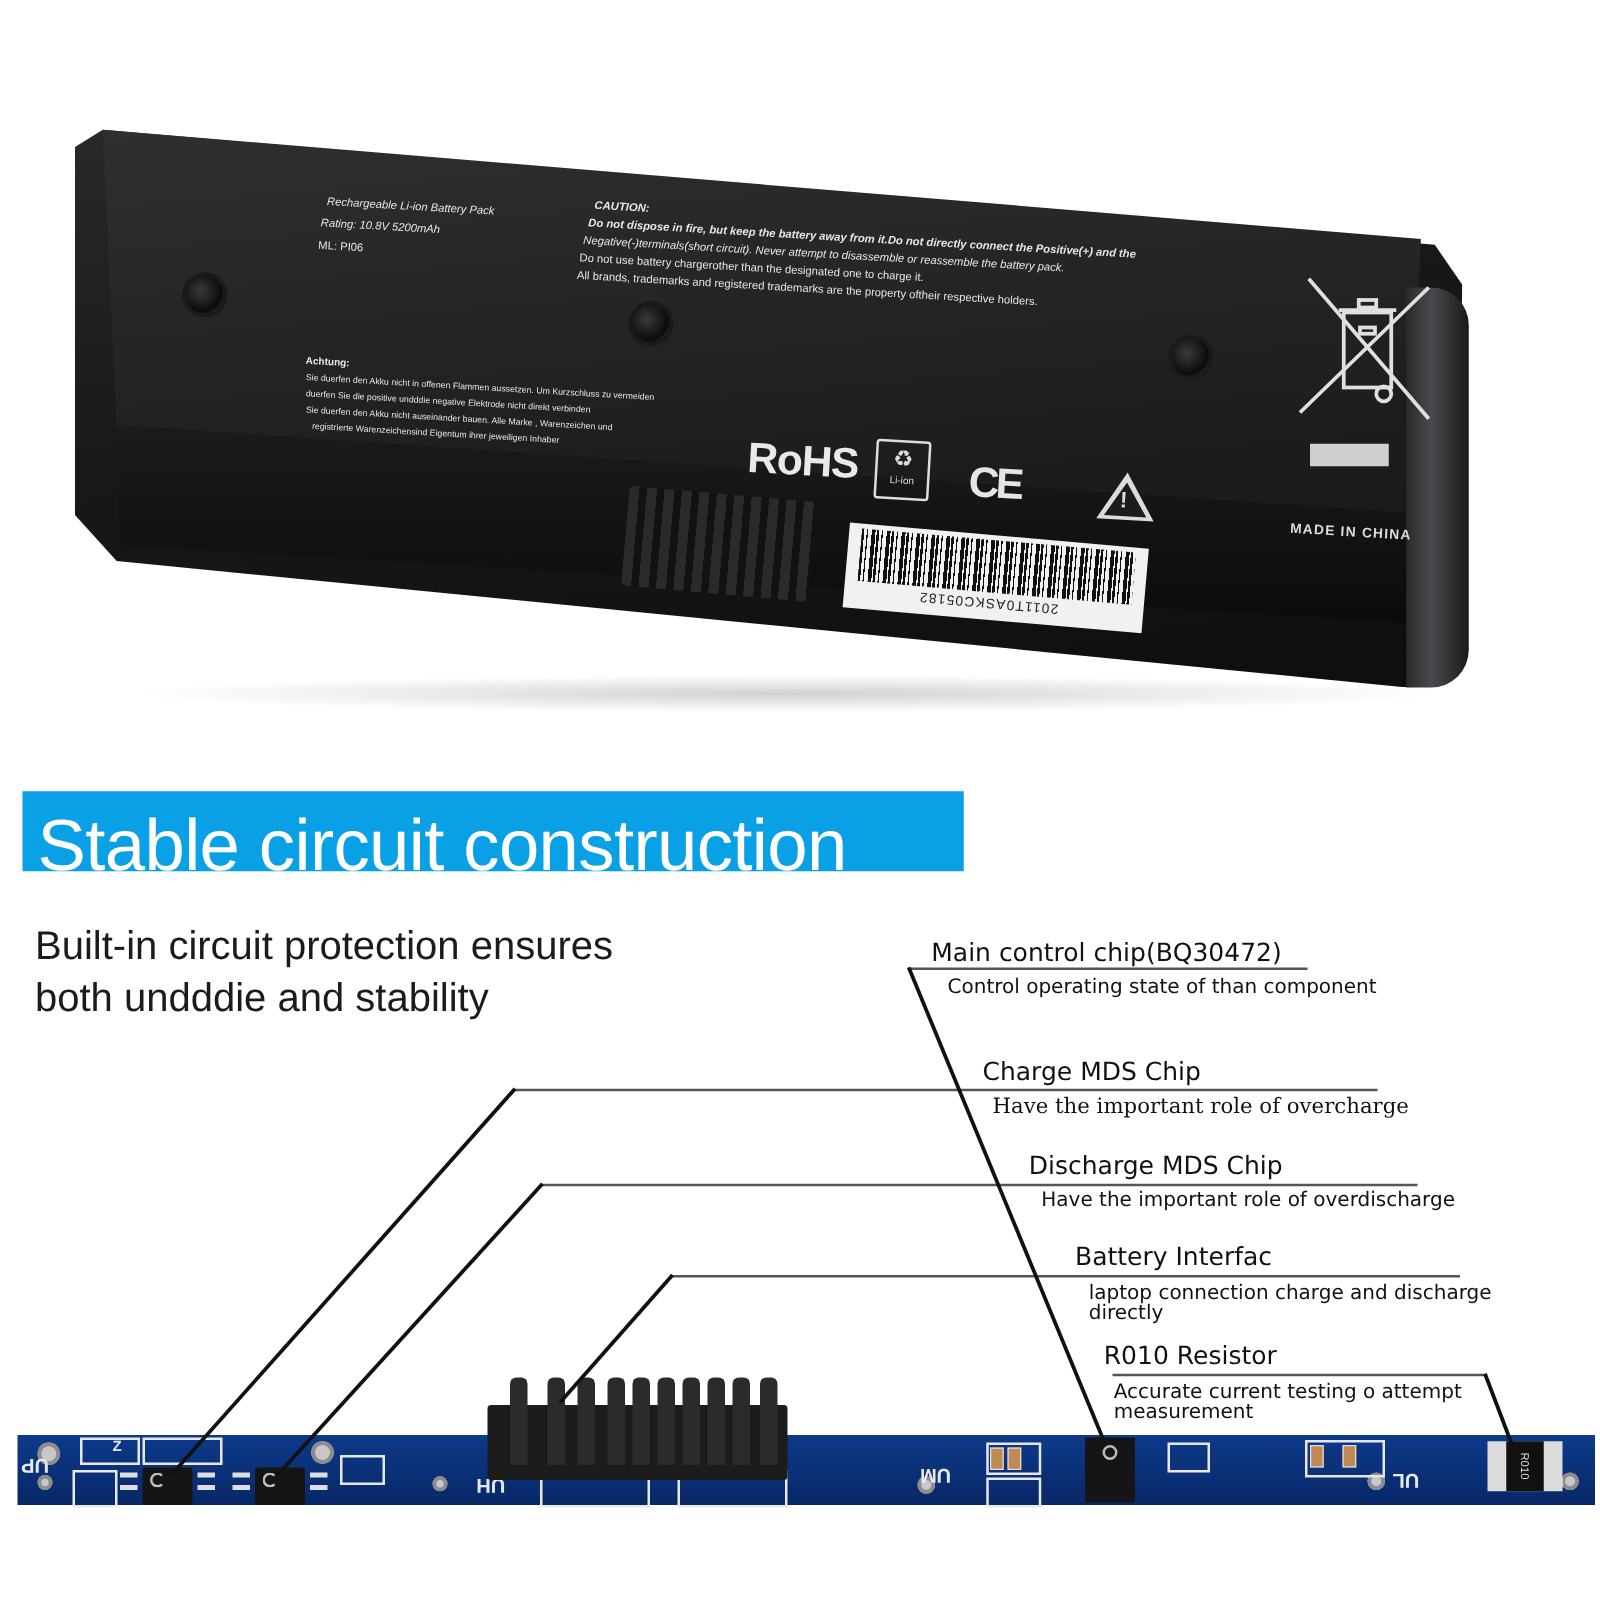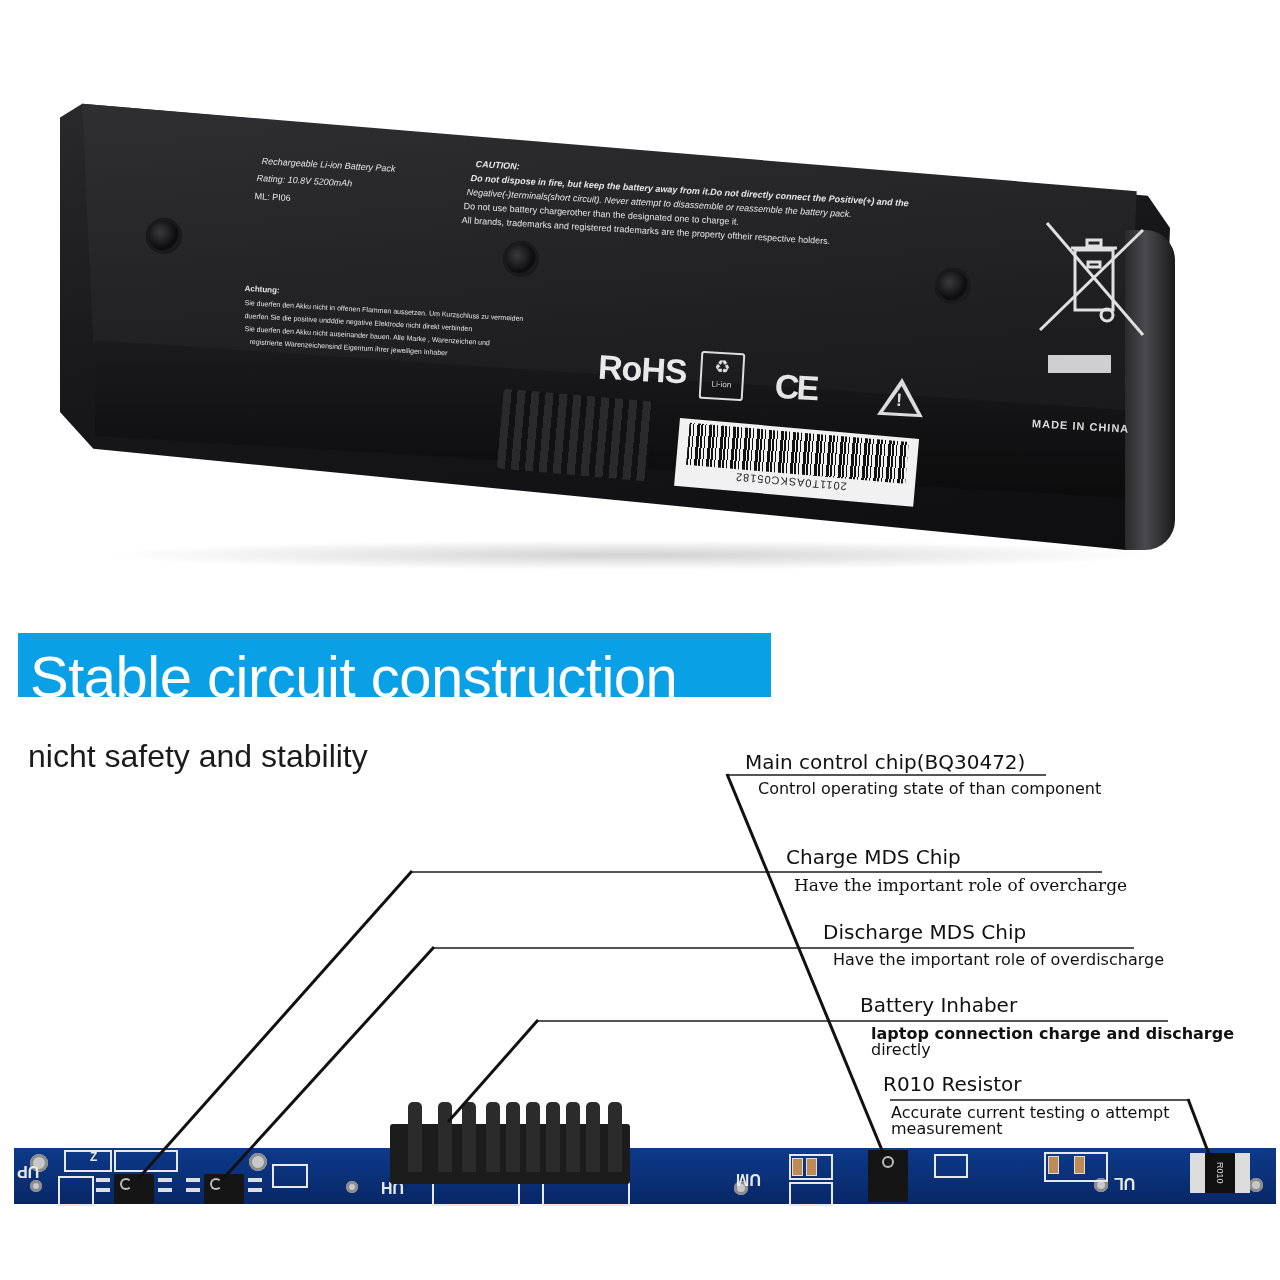--- a/index.html
+++ b/index.html
@@ -141,38 +141,39 @@
 <div class="barcode">
   <div class="bars"></div>
   <div class="num">2011T0ASKC05182</div>
 </div>
 
 <div class="abs banner">
   <div class="banner-text">Stable circuit construction</div>
 </div>
 
 <div class="abs subtitle">
-  <div>nicht safety and stability</div>
+  <div>Built-in circuit protection ensures</div>
+  <div>both undddie and stability</div>
 </div>
 
 <div class="ann-title" style="left:745px;top:750px;">Main control chip(BQ30472)</div>
 <div class="rule" style="left:726px;top:774px;width:320px;"></div>
 <div class="ann-desc-sans" style="left:758px;top:780px;">Control operating state of than component</div>
 
 <div class="ann-title" style="left:786px;top:845px;">Charge MDS Chip</div>
 <div class="rule" style="left:412px;top:871px;width:690px;"></div>
 <div class="ann-desc-serif" style="left:794px;top:875px;">Have the important role of overcharge</div>
 
 <div class="ann-title" style="left:823px;top:920px;">Discharge MDS Chip</div>
 <div class="rule" style="left:434px;top:947px;width:700px;"></div>
 <div class="ann-desc-sans" style="left:833px;top:951px;">Have the important role of overdischarge</div>
 
-<div class="ann-title" style="left:860px;top:993px;">Battery Inhaber</div>
+<div class="ann-title" style="left:860px;top:993px;">Battery Interfac</div>
 <div class="rule" style="left:538px;top:1020px;width:630px;"></div>
-<div class="ann-desc-sans" style="left:871px;top:1025px;font-weight:bold;">laptop connection charge and discharge</div>
+<div class="ann-desc-sans" style="left:871px;top:1025px;">laptop connection charge and discharge</div>
 <div class="ann-desc-sans" style="left:871px;top:1041px;">directly</div>
 
 <div class="ann-title" style="left:883px;top:1072px;">R010 Resistor</div>
 <div class="rule" style="left:890px;top:1099px;width:298px;"></div>
 <div class="ann-desc-sans" style="left:891px;top:1104px;">Accurate current testing o attempt</div>
 <div class="ann-desc-sans" style="left:891px;top:1120px;">measurement</div>
 
 <div class="abs pcb">
   <div class="pcb-hole" style="left:16px;top:6px;"></div>
   <div class="pcb-hole" style="left:16px;top:32px;width:12px;height:12px;"></div>

